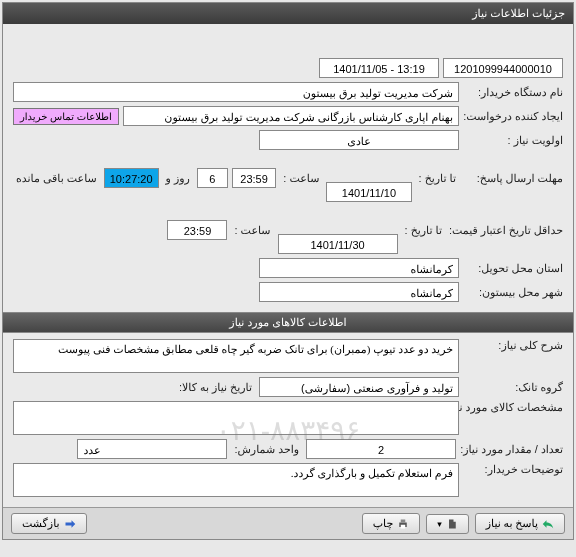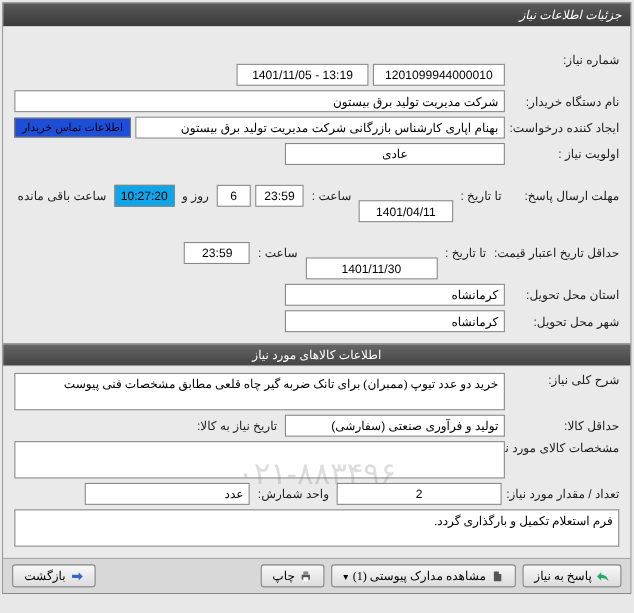--- a/index.html
+++ b/index.html
@@ -16,21 +16,20 @@
   background: #f0f0f0;
   border: 1px solid #888;
   margin: 2px;
 }
 .titlebar {
   background: linear-gradient(180deg, #5a5a5a, #3a3a3a);
   color: #fff;
   padding: 4px 8px;
   font-size: 11px;
   text-align: right;
-  font-style: italic;
 }
 .section-header {
   background: linear-gradient(180deg, #666, #444);
   color: #fff;
   padding: 3px 23px;
   font-size: 11px;
   text-align: center;
   border-top: 1px solid #888;
   border-bottom: 1px solid #888;
 }
@@ -78,21 +77,21 @@
   padding: 3px 5px;
   font-size: 11px;
   width: 100%;
   min-height: 34px;
   resize: none;
   color: #000;
   text-align: right;
   font-family: Tahoma;
 }
 .link-btn {
-  background: #1d4ed8;
+  background: #f0abfc;
   border: 1px solid #777;
   padding: 2px 6px;
   font-size: 10px;
   cursor: pointer;
   white-space: nowrap;
 }
 .footer {
   background: #d8d8d8;
   border-top: 1px solid #999;
   padding: 5px 8px;
@@ -130,21 +129,20 @@
 
 <div class="window">
 
   <div class="titlebar">
     <span>جزئیات اطلاعات نیاز</span>
   </div>
 
   <div class="form-area">
 
     <div class="row">
-      <span class="label">شماره نیاز:</span>
       <span class="field field-md">1201099944000010</span>
       <span class="field field-md">13:19 - 1401/11/05</span>
     </div>
 
     <div class="row">
       <span class="label">نام دستگاه خریدار:</span>
       <span class="field field-wide">شرکت مدیریت تولید برق بیستون</span>
     </div>
 
     <div class="row">
@@ -154,21 +152,21 @@
     </div>
 
     <div class="row">
       <span class="label">اولویت نیاز :</span>
       <span class="field" style="width:200px;">عادی</span>
     </div>
 
     <div class="row">
       <span class="label">مهلت ارسال پاسخ:</span>
       <span class="label-sm">تا تاریخ :</span>
-      <span class="field field-md">1401/04/11</span>
+      <span class="field field-md">1401/11/10</span>
       <span class="label-sm">ساعت :</span>
       <span class="field field-sm">23:59</span>
       <span class="field field-xs">6</span>
       <span class="label-sm">روز و</span>
       <span class="field field-sm field-yellow">10:27:20</span>
       <span class="label-sm">ساعت باقی مانده</span>
     </div>
 
     <div class="row">
       <span class="label">حداقل تاریخ اعتبار قیمت:</span>
@@ -177,72 +175,72 @@
       <span class="label-sm">ساعت :</span>
       <span class="field field-sm">23:59</span>
     </div>
 
     <div class="row">
       <span class="label">استان محل تحویل:</span>
       <span class="field" style="width:200px;text-align:right">کرمانشاه</span>
     </div>
 
     <div class="row">
-      <span class="label">شهر محل تحویل:</span>
+      <span class="label">شهر محل بیستون:</span>
       <span class="field" style="width:200px;text-align:right">کرمانشاه</span>
     </div>
 
   </div>
 
   <div class="section-header">اطلاعات کالاهای مورد نیاز</div>
 
   <div class="form-area" style="position:relative">
 
     <div class="row" style="align-items:flex-start">
       <span class="label">شرح کلی نیاز:</span>
       <textarea class="textarea" readonly="" style="">خرید دو عدد تیوپ (ممبران) برای تانک ضربه گیر چاه قلعی مطابق مشخصات فنی پیوست</textarea>
     </div>
 
     <div class="row">
-      <span class="label">حداقل کالا:</span>
+      <span class="label">گروه تانک:</span>
       <span class="field" style="width:200px;text-align:right">تولید و فرآوری صنعتی (سفارشی)</span>
       <span class="label-sm">تاریخ نیاز به کالا:</span>
     </div>
 
     <div class="row" style="align-items:flex-start">
       <span class="label">مشخصات کالای مورد نیاز:</span>
       <textarea class="textarea" readonly="" style=""></textarea>
     </div>
 
     <div class="row">
       <span class="label">تعداد / مقدار مورد نیاز:</span>
       <span class="field" style="width:150px">2</span>
       <span class="label-sm">واحد شمارش:</span>
-      <span class="field" style="width:150px;text-align:right">عدد</span>
+      <span class="field" style="width:150px;text-align:left">عدد</span>
     </div>
 
     <div class="row" style="align-items:flex-start">
+      <span class="label">توضیحات خریدار:</span>
       <textarea class="textarea" readonly="" style="">فرم استعلام تکمیل و بارگذاری گردد.</textarea>
     </div>
 
     <div class="watermark">۰۲۱-۸۸۳۴۹۶</div>
   </div>
 
   <div class="footer">
     <button class="btn">
       <svg class="btn-icon" viewBox="0 0 16 16">
           <path fill="#2a6" d="M6 3L1 8l5 5v-3c4 0 7 1 9 4-1-5-4-8-9-8V3z"></path>
         </svg>
       <span>پاسخ به نیاز</span>
     </button>
     <button class="btn">
       <svg class="btn-icon" viewBox="0 0 16 16">
           <path fill="#555" d="M4 2h6l3 3v9H4V2zm6 0v3h3"></path>
         </svg>
-      <span>مشاهده مدارک پیوستی (1)</span>
       <span style="font-size:9px">▾</span>
     </button>
     <button class="btn">
       <svg class="btn-icon" viewBox="0 0 16 16">
           <rect fill="#555" x="3" y="6" width="10" height="6"></rect>
           <rect fill="#888" x="5" y="2" width="6" height="4"></rect>
           <rect fill="#fff" x="5" y="9" width="6" height="5"></rect>
         </svg>
       <span>چاپ</span>
     </button>

